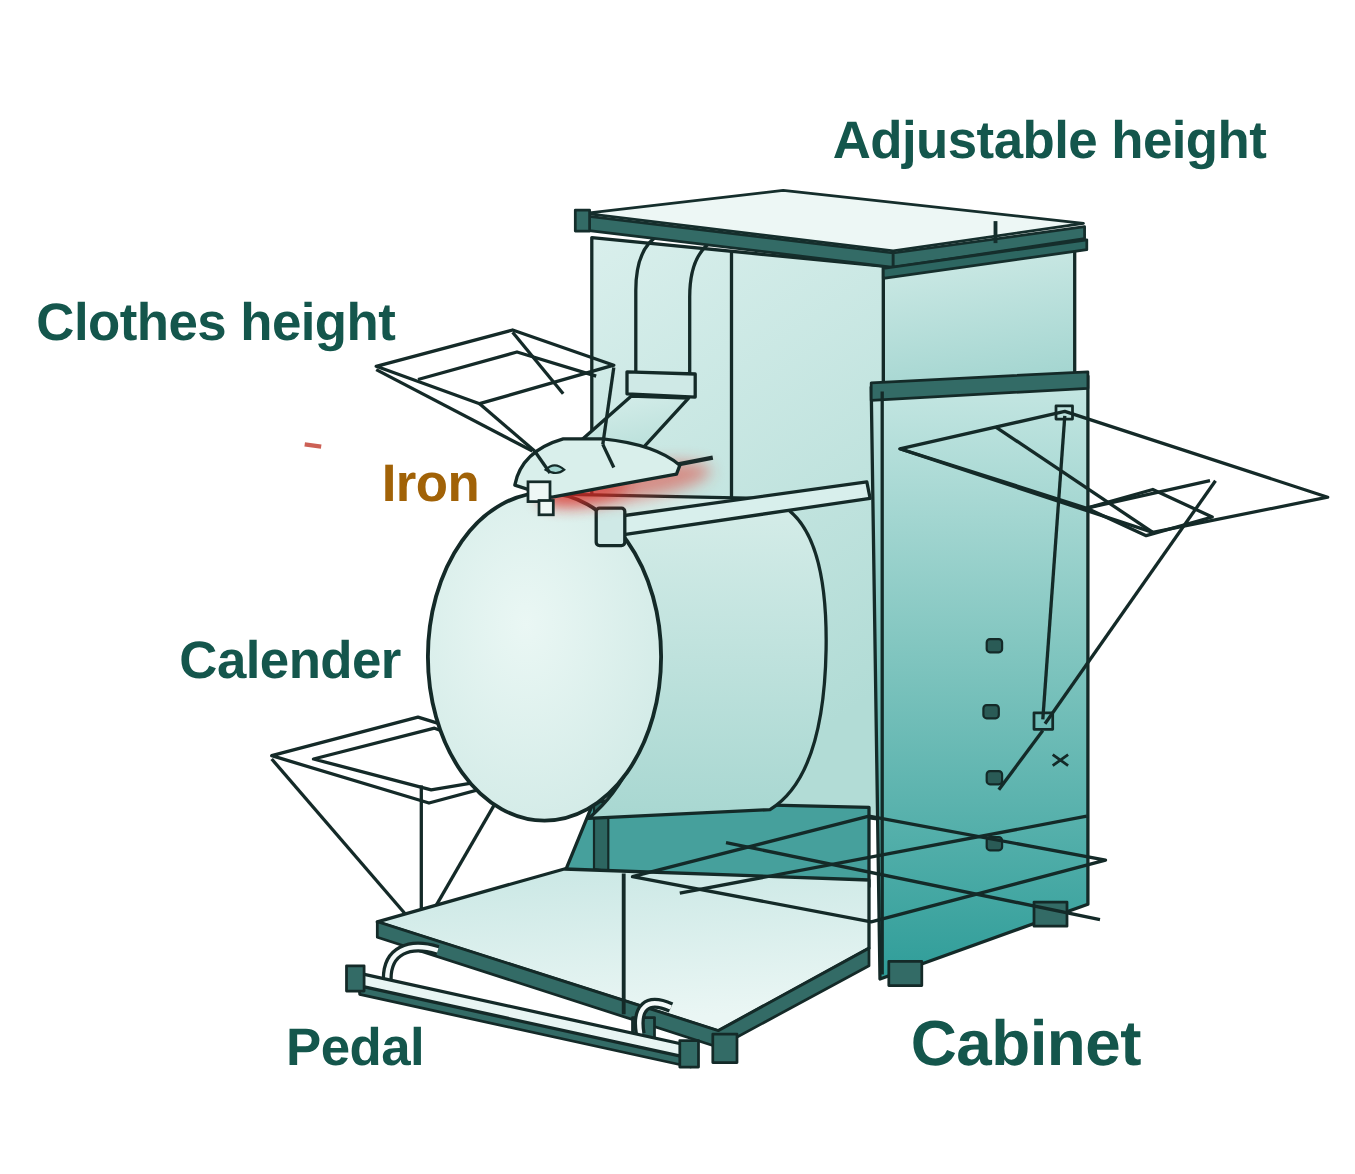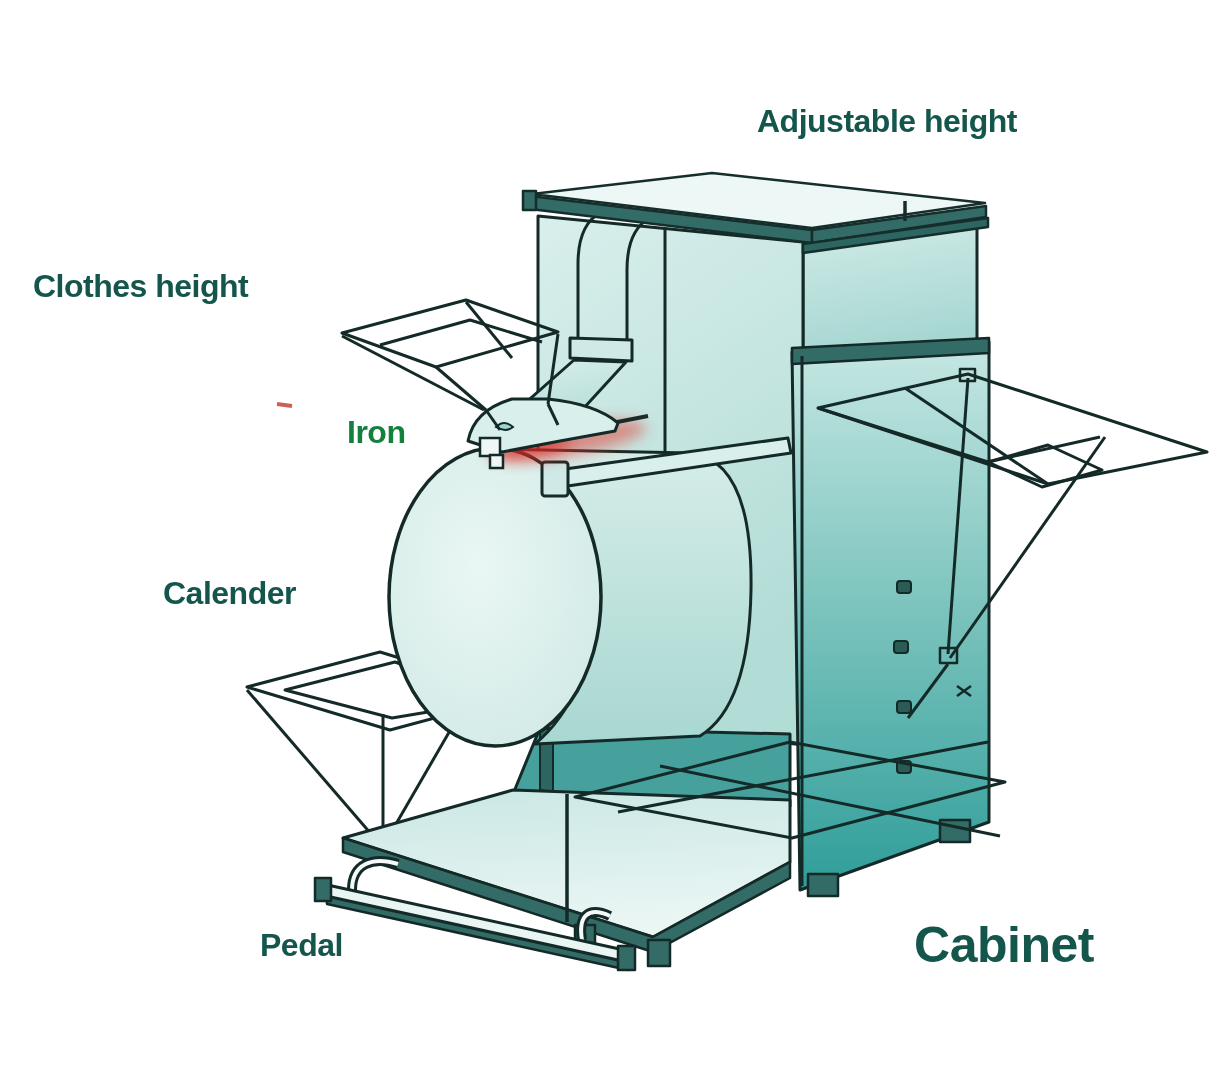--- a/index.html
+++ b/index.html
@@ -7,32 +7,32 @@
     position:relative;
     width:1232px;height:1067px;
     background:#ffffff;
     overflow:hidden;
     font-family:"Liberation Sans", sans-serif;
   }
   #illustration{position:absolute;left:0;top:0;width:1232px;height:1067px;}
   .lbl{
     position:absolute;
     font-weight:700;
-    font-size:32px;
+    font-size:48px;
     letter-spacing:-0.5px;
     color:#14564c;
     white-space:nowrap;
     line-height:1.0;
   }
-  .lbl.red{color:#15803d;}
+  .lbl.red{color:#a16207;}
   #cabinet-label{
     position:absolute;
     left:828px;top:920px;width:352px;
-    display:flex;flex-direction:column;align-items:center;gap:11px;
-    font-weight:700;font-size:50px;letter-spacing:-0.5px;color:#14564c;line-height:1.0;
+    display:flex;flex-direction:column;align-items:flex-start;gap:11px;
+    font-weight:700;font-size:58px;letter-spacing:-0.5px;color:#14564c;line-height:1.0;
   }
 </style>
 </head>
 <body>
 
 <div id="stage">
 
   <svg id="illustration" viewBox="0 0 1232 1067" xmlns="http://www.w3.org/2000/svg">
     <defs>
       <linearGradient id="gFace" x1="0" y1="0" x2="0.35" y2="1">

